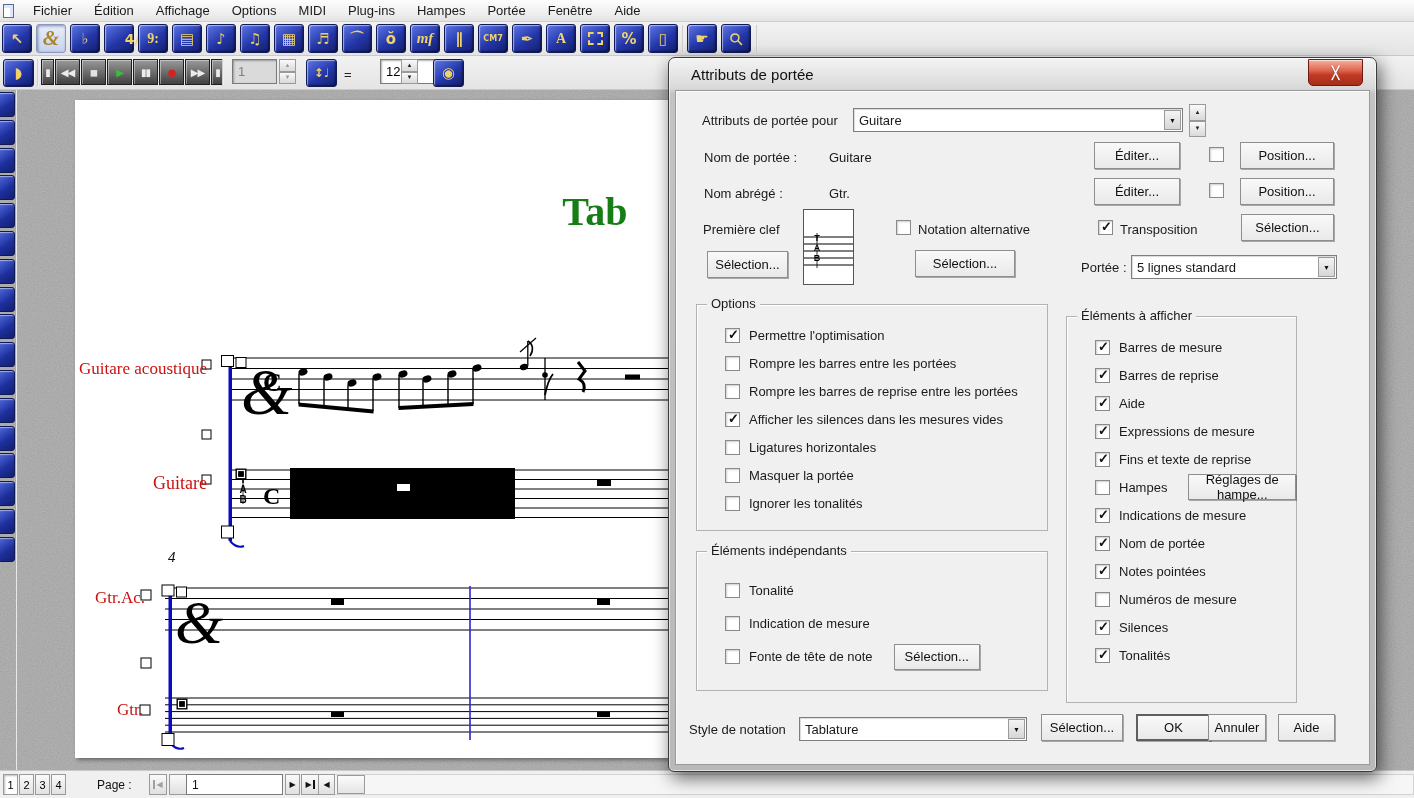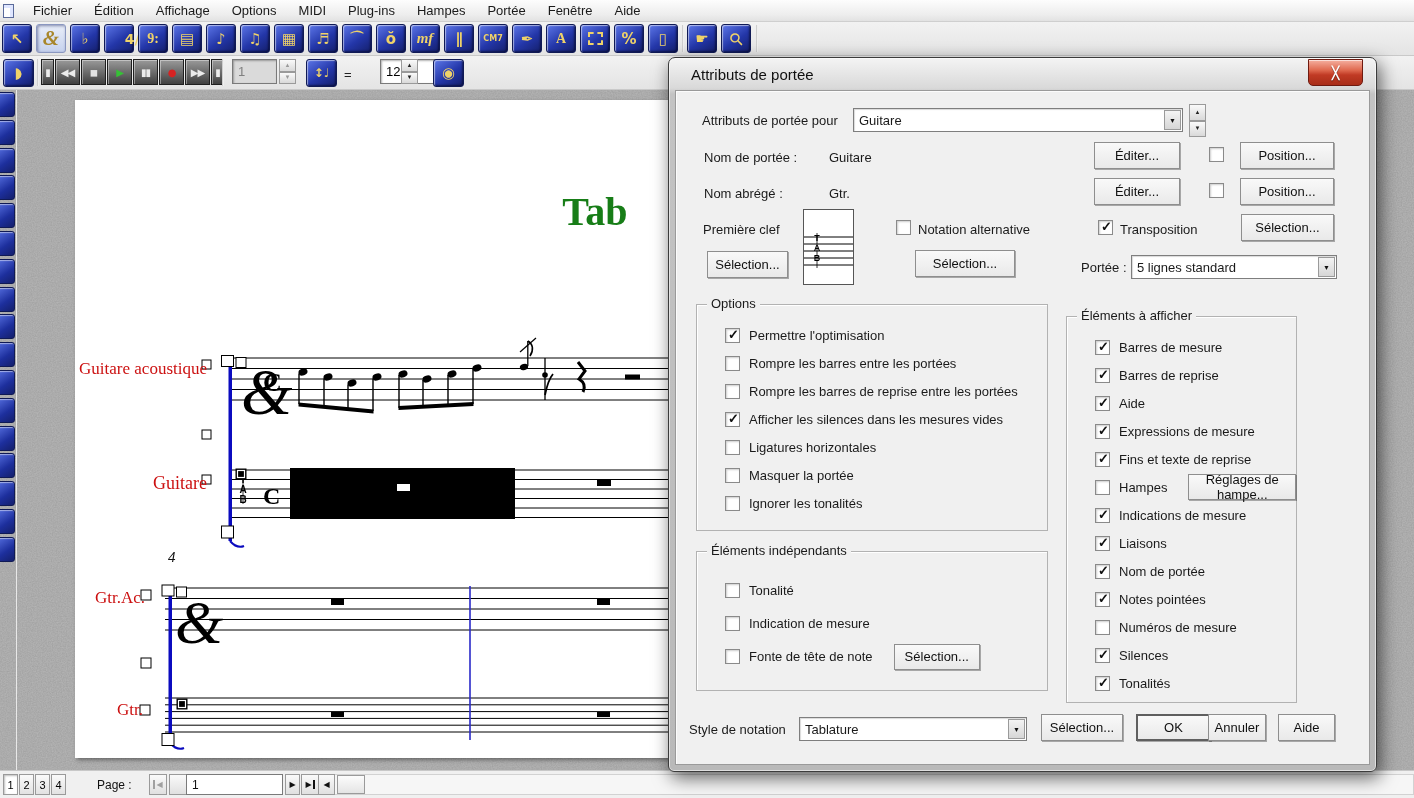--- a/index.html
+++ b/index.html
@@ -556,24 +556,20 @@
             <div class="cb"></div>
             <span>Hampes</span>
             <button class="btn inline">Réglages de hampe...</button>
           </div>
           <div class="chkrow">
             <div class="cb checked"></div>
             <span>Indications de mesure</span>
           </div>
           <div class="chkrow">
             <div class="cb checked"></div>
-            <span>Liaisons</span>
-          </div>
-          <div class="chkrow">
-            <div class="cb checked"></div>
             <span>Nom de portée</span>
           </div>
           <div class="chkrow">
             <div class="cb checked"></div>
             <span>Notes pointées</span>
           </div>
           <div class="chkrow">
             <div class="cb"></div>
             <span>Numéros de mesure</span>
           </div>

